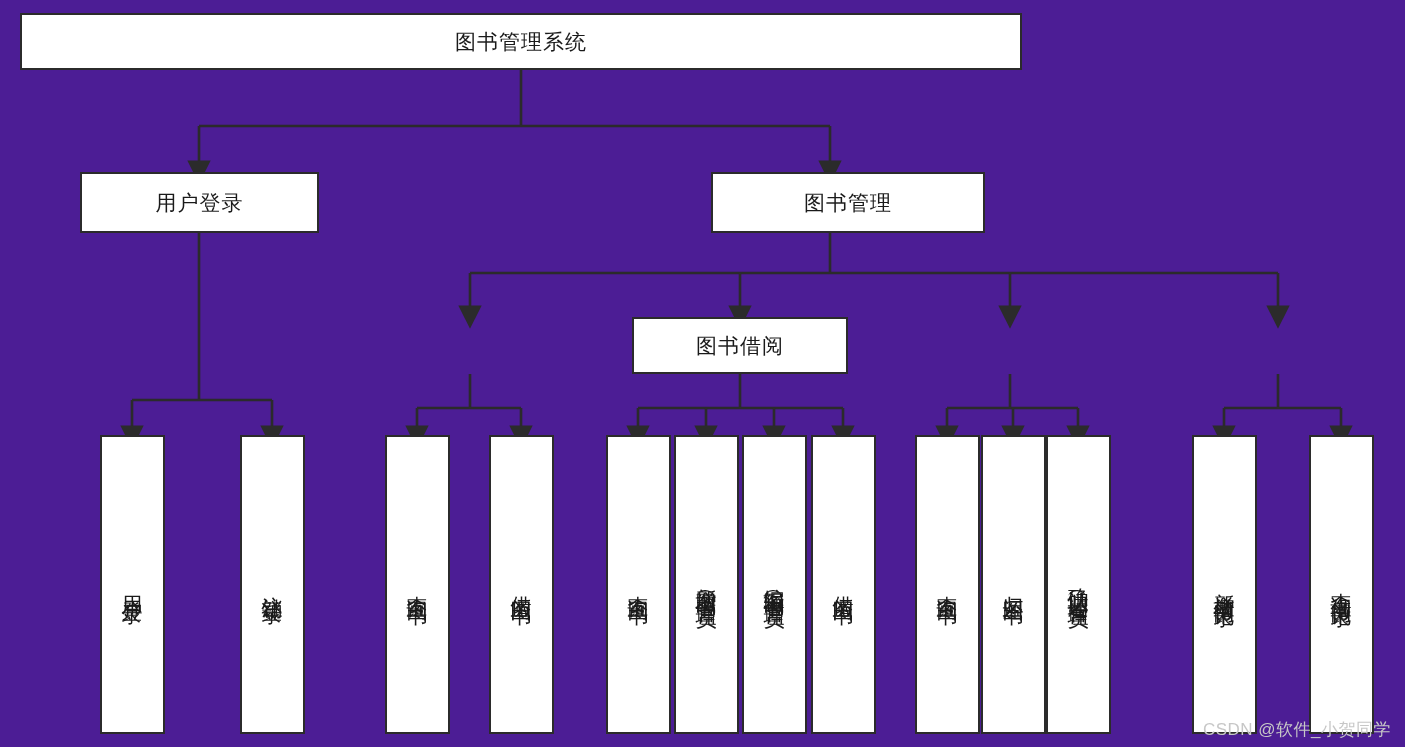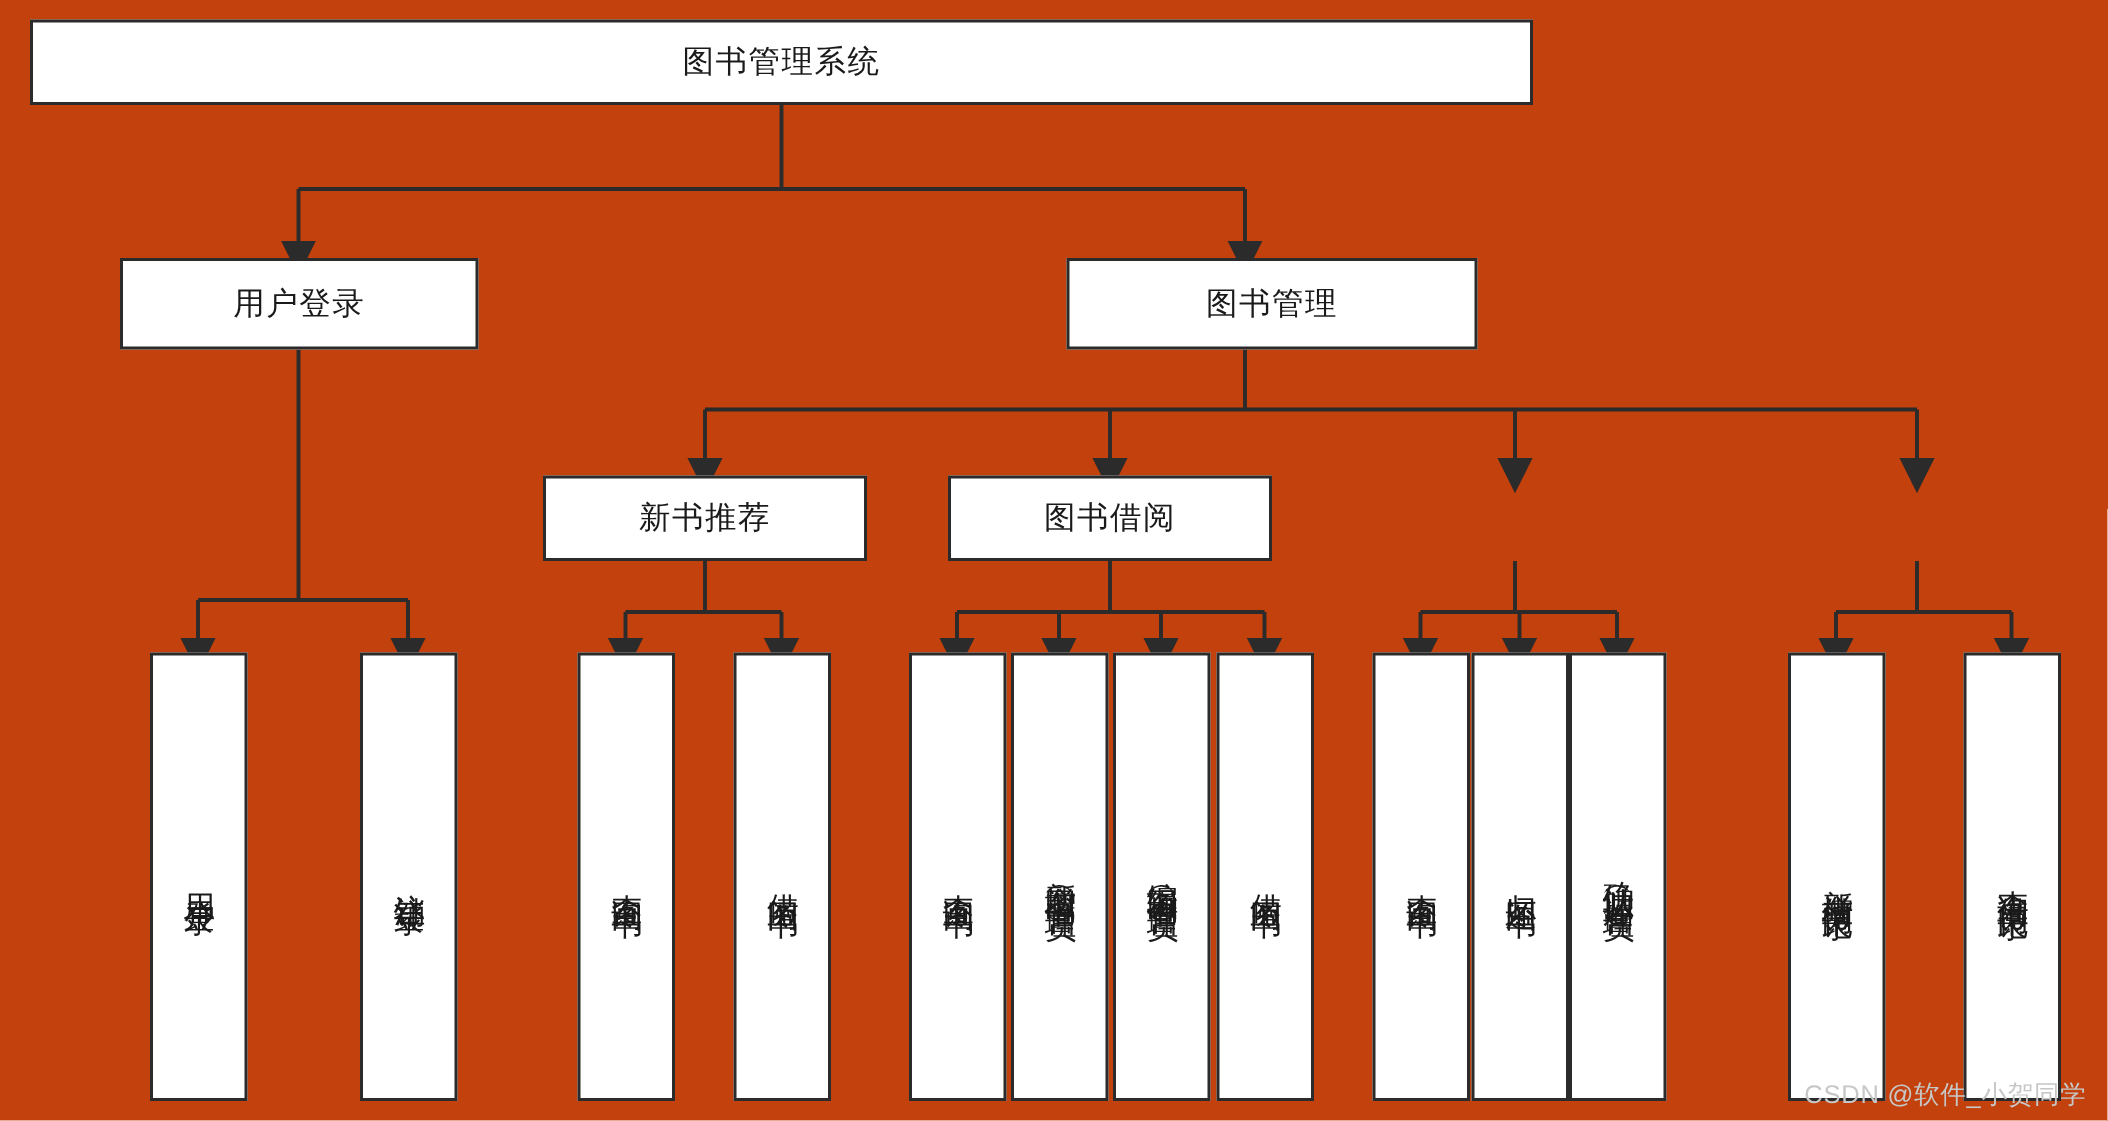--- a/index.html
+++ b/index.html
@@ -7,21 +7,21 @@
     padding: 0;
     background: #ffffff;
   }
   body {
     font-family: "Liberation Sans", "DejaVu Sans", sans-serif;
   }
   #canvas {
     position: relative;
     width: 1405px;
     height: 747px;
-    background: #c2410c;
+    background: #4c1d95;
     overflow: hidden;
   }
   #connectors {
     position: absolute;
     left: 0;
     top: 0;
     width: 1405px;
     height: 747px;
     pointer-events: none;
   }
@@ -126,23 +126,20 @@
   </div>
 
   <div class="node node-h" style="left:80px; top:172px; width:239px; height:61px;">
     <span>用户登录</span>
   </div>
 
   <div class="node node-h" style="left:711px; top:172px; width:274px; height:61px;">
     <span>图书管理</span>
   </div>
 
-  <div class="node node-h" style="left:362px; top:317px; width:216px; height:57px;">
-    <span>新书推荐</span>
-  </div>
 
   <div class="node node-h" style="left:632px; top:317px; width:216px; height:57px;">
     <span>图书借阅</span>
   </div>
 
 
 
   <div class="node node-v" style="left:100px; top:435px; width:65px; height:299px;">
     <span class="vtext">用户登录</span>
   </div>

